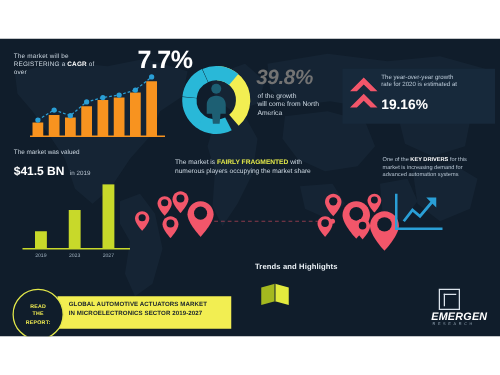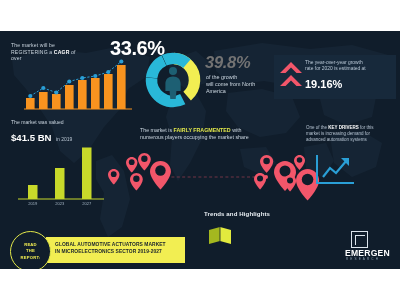--- a/index.html
+++ b/index.html
@@ -70,21 +70,21 @@
               line-height:1.45;letter-spacing:.2px;}
 
   
   .logo{position:absolute;left:345px;top:200px;width:48px;height:34px;}
   .logo-mark{position:absolute;left:6px;top:0;width:15px;height:15px;
              border:1.3px solid #dce4ec;}
   .logo-mark:after{content:"";position:absolute;left:2.5px;top:2.5px;
              width:9px;height:9px;border-left:1.3px solid #dce4ec;
              border-top:1.3px solid #dce4ec;transform:rotate(-0deg);}
   .logo-name{position:absolute;left:0;top:17px;font-size:8.6px;font-weight:bold;
-             color:#ffffff;letter-spacing:.2px;}
+             color:#ffffff;letter-spacing:.2px;font-style:italic;}
   .logo-sub{position:absolute;left:1px;top:26px;font-size:3.1px;
             color:#8fa0b0;letter-spacing:2.1px;}
 
   
   .chart-top{position:absolute;left:24px;top:28px;width:108px;height:50px;}
   .chart-bottom{position:absolute;left:14px;top:116px;width:92px;height:62px;}
   .donut{position:absolute;left:142px;top:18px;width:62px;height:62px;}
   .pins{position:absolute;left:108px;top:122px;width:214px;height:52px;}
   svg{overflow:visible;}
 </style>
@@ -110,21 +110,21 @@
           <path d="M240 118 L266 116 L276 132 L262 144 L244 136 Z"></path>
         </g>
       </svg>
     </div>
 
     <div class="txt t-cagr">
       <span>The market will be</span><br>
       <span>REGISTERING a </span><b>CAGR</b><span> of</span><br>
       <span>over</span>
     </div>
-    <div class="big-cagr">33.6%</div>
+    <div class="big-cagr">7.7%</div>
 
     <div class="chart-top">
       <svg viewBox="0 0 108 50" preserveAspectRatio="none" aria-hidden="true">
         <g fill="#f8931f">
           <rect x="2" y="39.0" width="8.6" height="11.0"></rect>
           <rect x="15" y="33.0" width="8.6" height="17.0"></rect>
           <rect x="28" y="35.0" width="8.6" height="15.0"></rect>
           <rect x="41" y="26.0" width="8.6" height="24.0"></rect>
           <rect x="54" y="21.0" width="8.6" height="29.0"></rect>
           <rect x="67" y="19.0" width="8.6" height="31.0"></rect>

